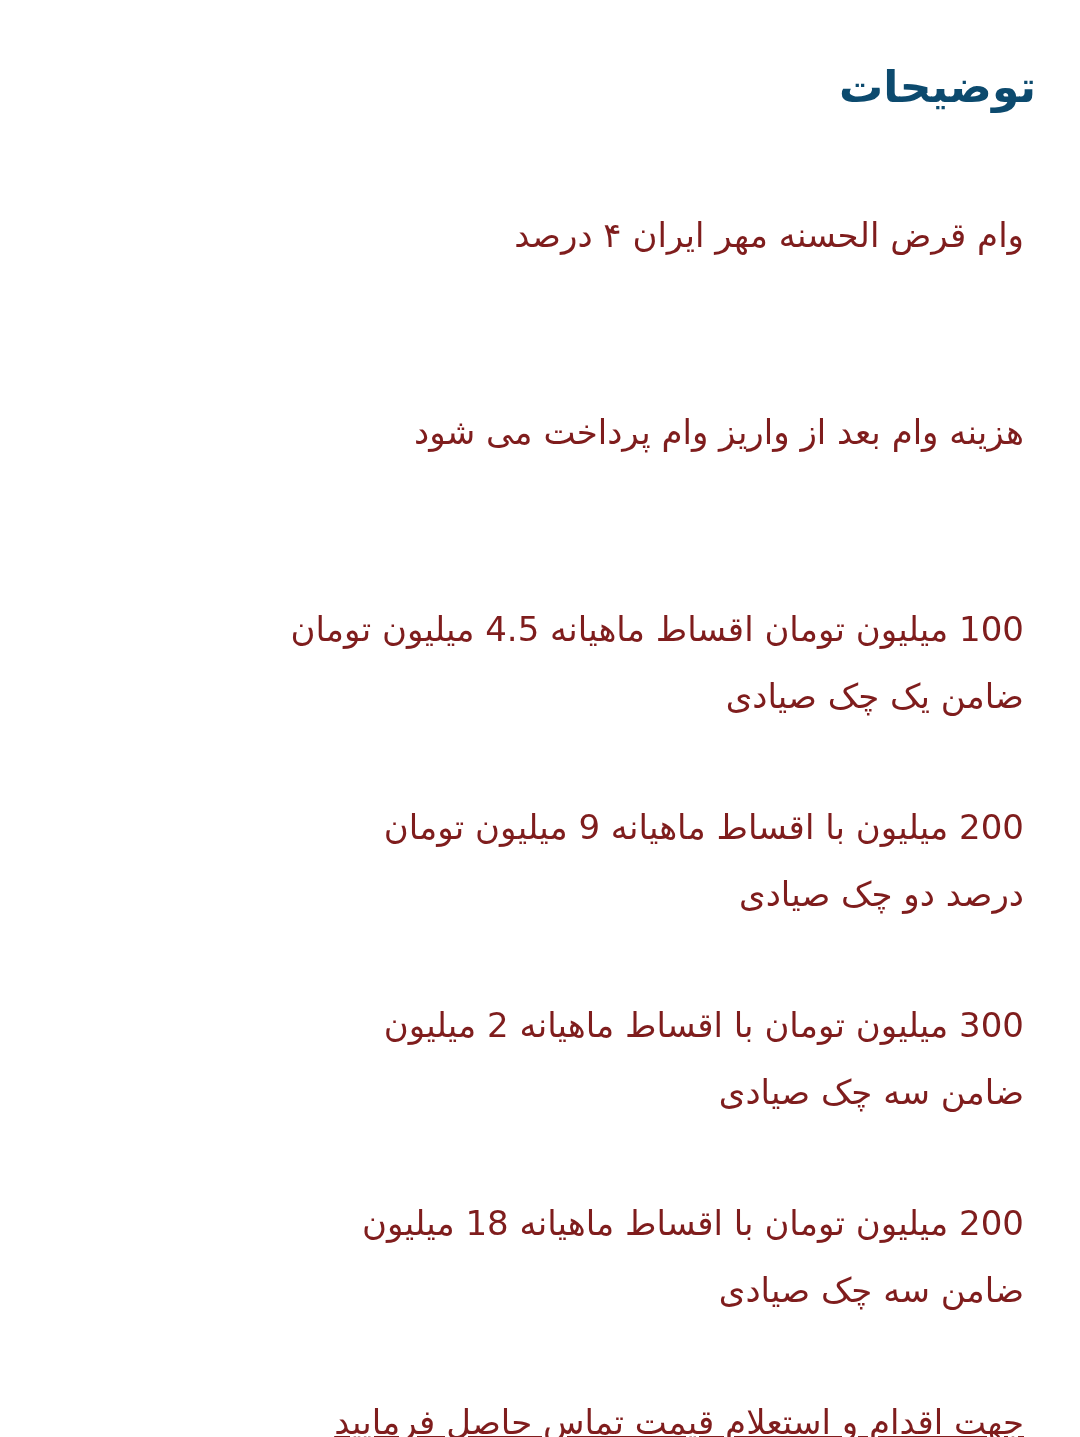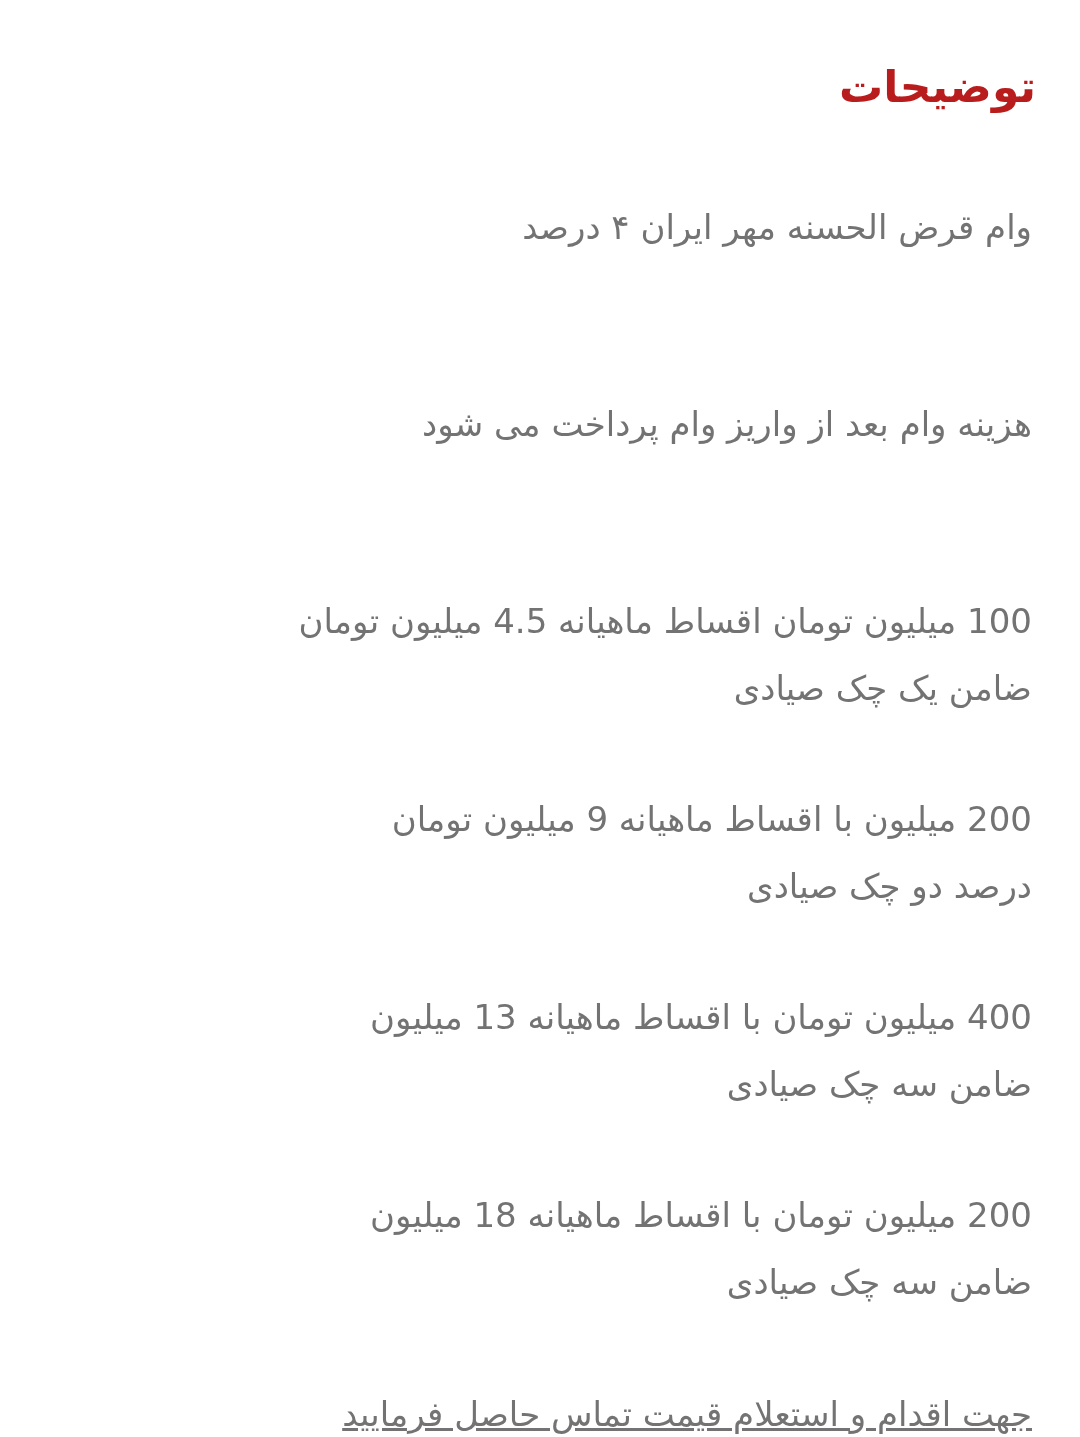--- a/index.html
+++ b/index.html
@@ -19,34 +19,34 @@
       width: 1080px;
       height: 1437px;
       direction: rtl;
     }
     .title {
       position: absolute;
       right: 44px;
       top: 55px;
       font-size: 44px;
       font-weight: bold;
-      color: #b91c1c;
+      color: #0c4a6e;
       margin: 0;
       line-height: 64px;
       white-space: nowrap;
       text-align: right;
     }
     .line {
       position: absolute;
       right: 44px;
       font-size: 34px;
       line-height: 50px;
-      color: #737373;
+      color: #7f1d1d;
       white-space: nowrap;
-      margin: 4px;
+      margin: 12px;
     }
   </style>
 </head>
 <body>
 
 <div class="page">
   <h1 class="title">توضیحات</h1>
 
   <p class="line" style="top:198px;">وام قرض الحسنه مهر ایران ۴ درصد</p>
   <p class="line" style="top:395px;">هزینه وام بعد از واریز وام پرداخت می شود</p>
@@ -55,21 +55,21 @@
     <p class="line" style="top:592px;">100 میلیون تومان اقساط ماهیانه 4.5 میلیون تومان</p>
     <p class="line" style="top:659px;">ضامن یک چک صیادی</p>
   </div>
 
   <div>
     <p class="line" style="top:790px;">200 میلیون با اقساط ماهیانه 9 میلیون تومان</p>
     <p class="line" style="top:857px;">درصد دو چک صیادی</p>
   </div>
 
   <div>
-    <p class="line" style="top:988px;">400 میلیون تومان با اقساط ماهیانه 13 میلیون</p>
+    <p class="line" style="top:988px;">300 میلیون تومان با اقساط ماهیانه 2 میلیون</p>
     <p class="line" style="top:1055px;">ضامن سه چک صیادی</p>
   </div>
 
   <div>
     <p class="line" style="top:1186px;">200 میلیون تومان با اقساط ماهیانه 18 میلیون</p>
     <p class="line" style="top:1253px;">ضامن سه چک صیادی</p>
   </div>
 
   <p class="line" style="top:1385px;text-decoration:underline;">جهت اقدام و استعلام قیمت تماس حاصل فرمایید</p>
 </div>

